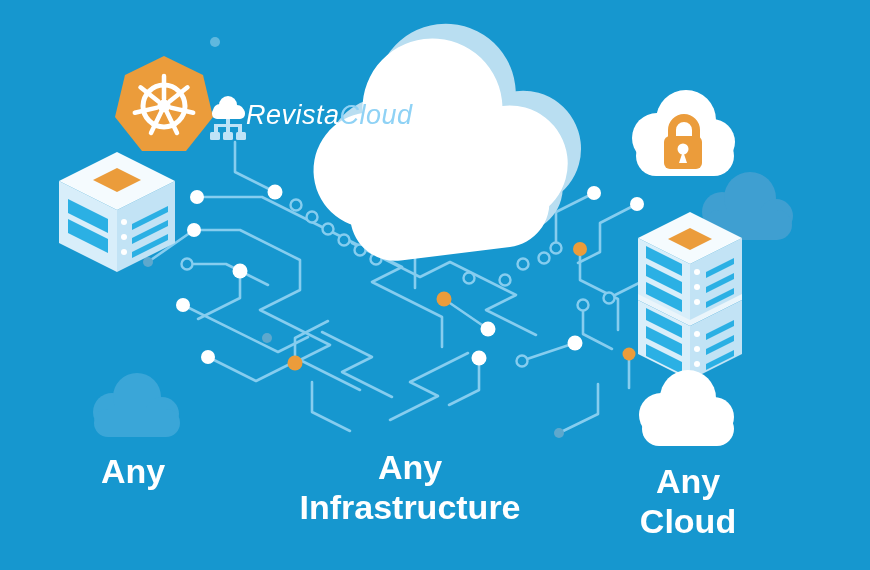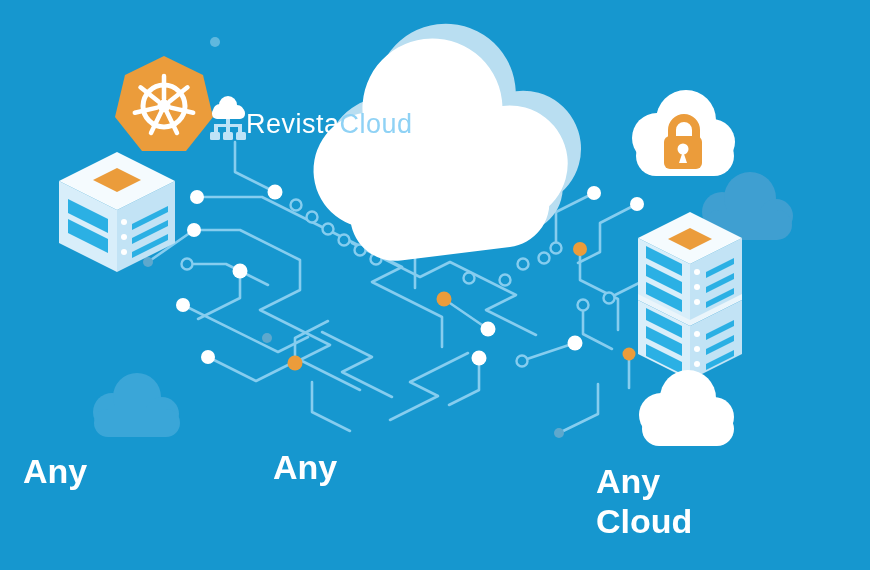--- a/index.html
+++ b/index.html
@@ -37,28 +37,28 @@
   .srv-diamond{fill:var(--orange,#eb9c3b);}
   
   .lock-fill{fill:var(--orange,#eb9c3b);}
   .lock-shackle{fill:none;stroke:var(--orange,#eb9c3b);stroke-width:8;}
   .lock-key{fill:var(--white,#fff);}
   
   .bi-cloud{fill:var(--white,#fff);}
   .bi-net{fill:var(--brand-icon-net,#bfe3f7);}
   
   .brand{
-    position:absolute;left:246px;top:109px;
-    font-size:27px;font-weight:400;letter-spacing:.5px;white-space:nowrap;
+    position:absolute;left:246px;top:100px;
+    font-size:27px;font-weight:400;letter-spacing:.5px;white-space:nowrap;font-style:italic;
   }
   .brand .p1{color:var(--white,#fff);}
   .brand .p2{color:var(--brand-secondary,#8fd2f5);}
   .caption{
     position:absolute;color:var(--white,#fff);
-    font-size:34px;font-weight:700;line-height:40px;text-align:left;
+    font-size:34px;font-weight:700;line-height:40px;text-align:center;
   }
   #cap-app{left:23px;top:451px;width:220px;}
   #cap-infra{left:273px;top:447px;width:274px;}
   #cap-cloud{left:596px;top:461px;width:184px;}
 </style>
 </head>
 <body>
 
 <div id="stage">
 
@@ -265,19 +265,20 @@
 
   <div class="brand">
     <span class="p1">Revista</span><span class="p2">Cloud</span>
   </div>
 
   <div id="cap-app" class="caption">
     <div>Any</div>
   </div>
   <div id="cap-infra" class="caption">
     <div>Any</div>
+    <div>Infrastructure</div>
   </div>
   <div id="cap-cloud" class="caption">
     <div>Any</div>
     <div>Cloud</div>
   </div>
 
 </div>
 
 </body></html>

